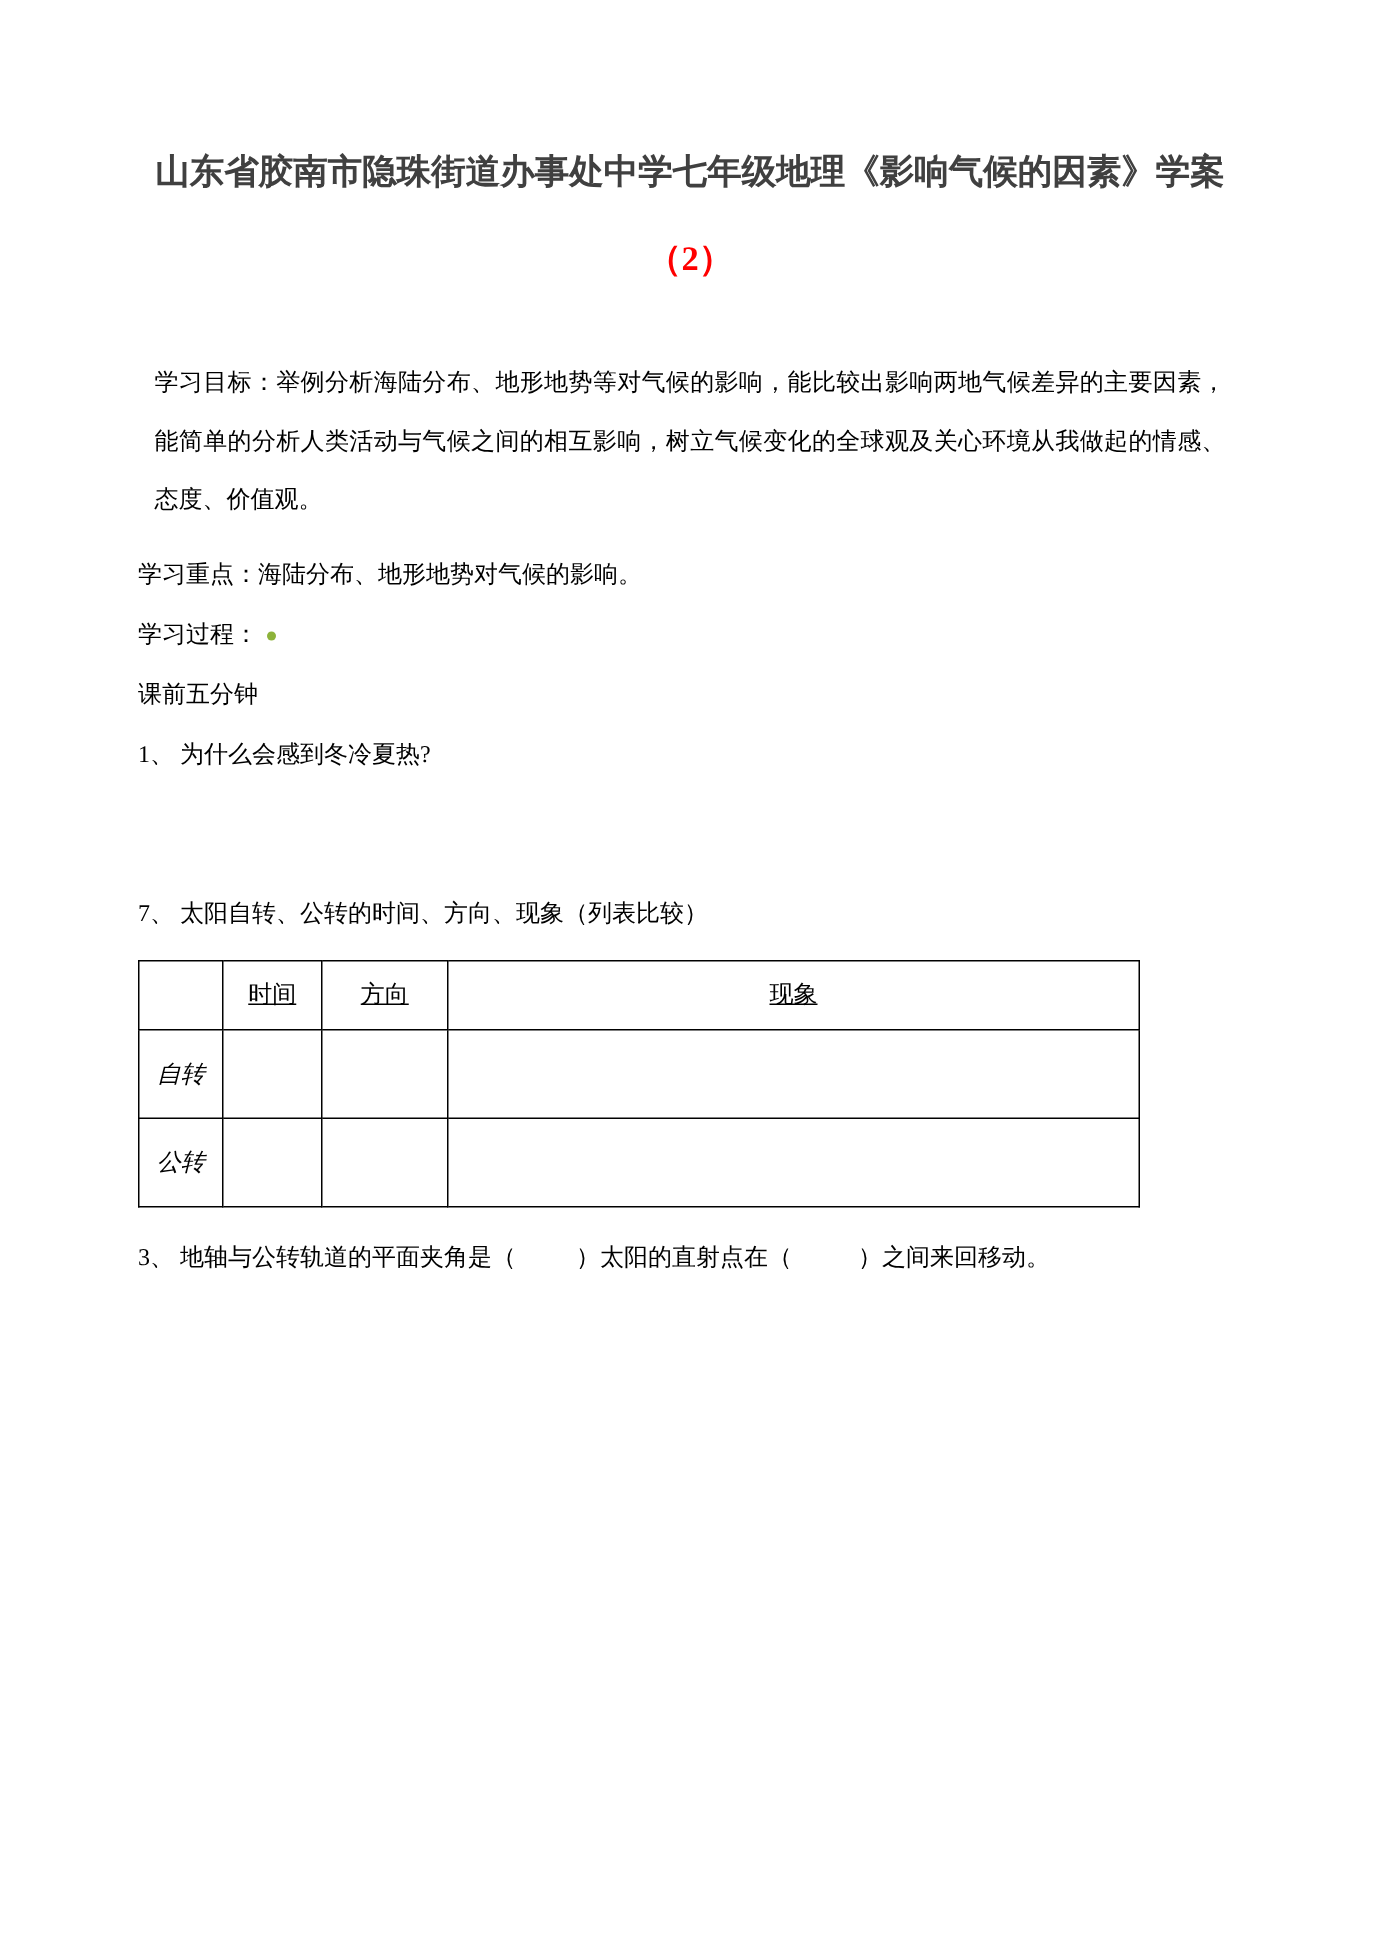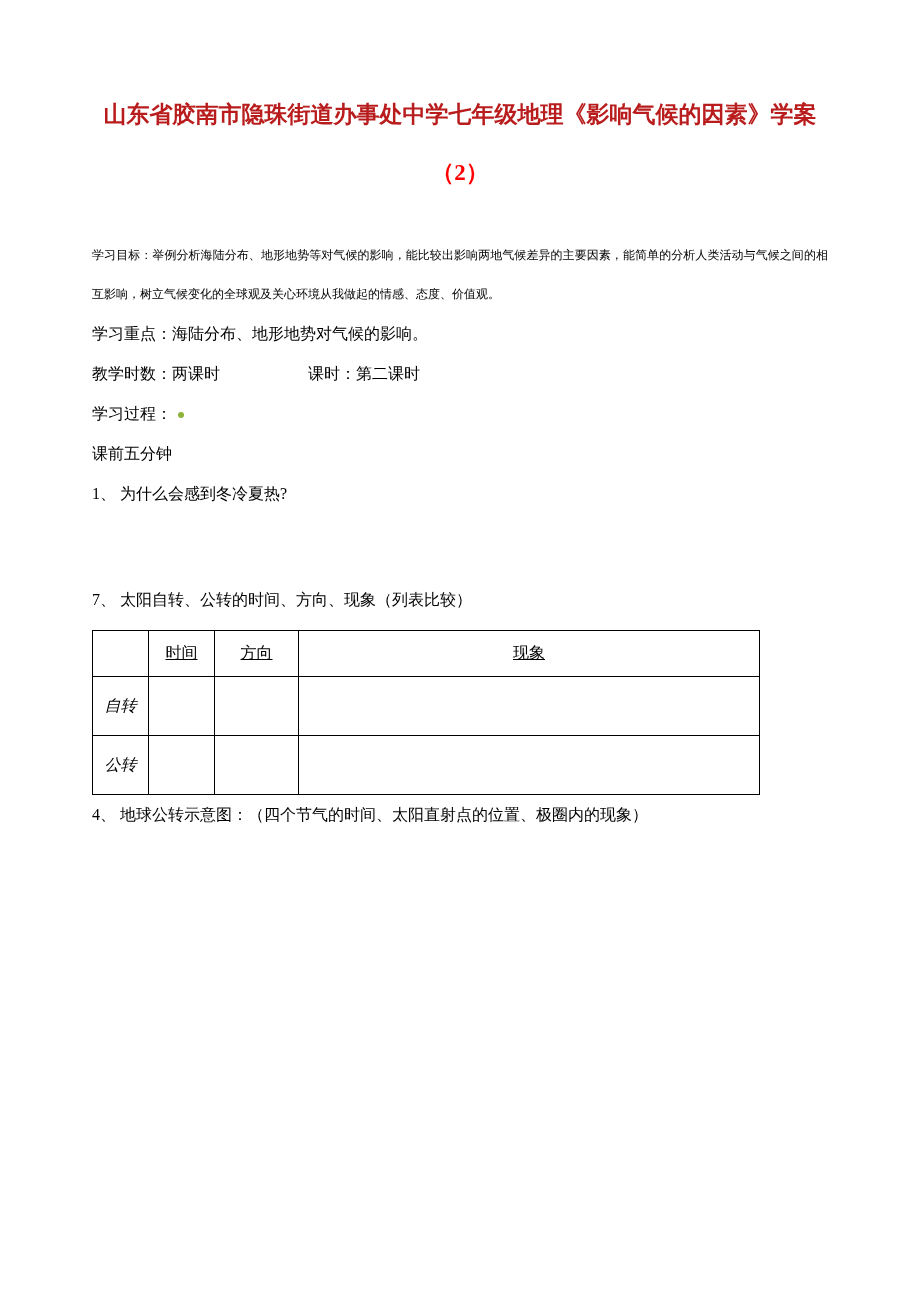--- a/index.html
+++ b/index.html
@@ -16,36 +16,36 @@
     font-family: "Liberation Serif", "DejaVu Serif", serif;
     color: #000000;
     box-sizing: border-box;
     padding: 98px 92px 0 92px;
     overflow: hidden;
   }
   .doc-title {
     text-align: center;
     font-weight: bold;
     font-size: 23px;
-    color: #b91c1c;
+    color: #404040;
     line-height: 34px;
     margin: 0;
   }
   .doc-title-line2 {
     text-align: center;
     font-weight: bold;
     font-size: 23px;
     color: #ff0000;
     line-height: 34px;
     margin: 24px 0 0 0;
   }
   .para {
-    font-size: 12px;
+    font-size: 16px;
     line-height: 39px;
-    margin: 0;
+    margin: 11px;
     text-align: justify;
     white-space: pre-wrap;
   }
   .para-first {
     margin-top: 46px;
   }
   .line {
     font-size: 16px;
     line-height: 40px;
     margin: 0;
@@ -94,21 +94,20 @@
 
 <div class="page">
 
   <p class="doc-title">山东省胶南市隐珠街道办事处中学七年级地理《影响气候的因素》学案</p>
   <p class="doc-title-line2">（2）</p>
 
   <p class="para para-first">学习目标：举例分析海陆分布、地形地势等对气候的影响，能比较出影响两地气候差异的主要因素，能简单的分析人类活动与气候之间的相互影响，树立气候变化的全球观及关心环境从我做起的情感、态度、价值观。</p>
 
   <p class="line">学习重点：海陆分布、地形地势对气候的影响。</p>
 
-  <p class="line"><span>教学时数：两课时</span><span class="session-gap">课时：第二课时</span></p>
 
   <p class="line"><span>学习过程：</span><span class="green-dot"></span></p>
 
   <p class="line">课前五分钟</p>
 
   <p class="line">1、 为什么会感到冬冷夏热?</p>
 
   <p class="line q2-line">7、 太阳自转、公转的时间、方向、现象（列表比较）</p>
 
   <table class="compare">
@@ -127,16 +126,16 @@
       </tr>
       <tr class="data-row">
         <td>公转</td>
         <td></td>
         <td></td>
         <td></td>
       </tr>
     </tbody>
   </table>
 
+  <p class="line q3-line">3、 地轴与公转轨道的平面夹角是（          ）太阳的直射点在（           ）之间来回移动。</p>
 
-  <p class="line">4、 地球公转示意图：（四个节气的时间、太阳直射点的位置、极圈内的现象）</p>
 
 </div>
 
 </body></html>

